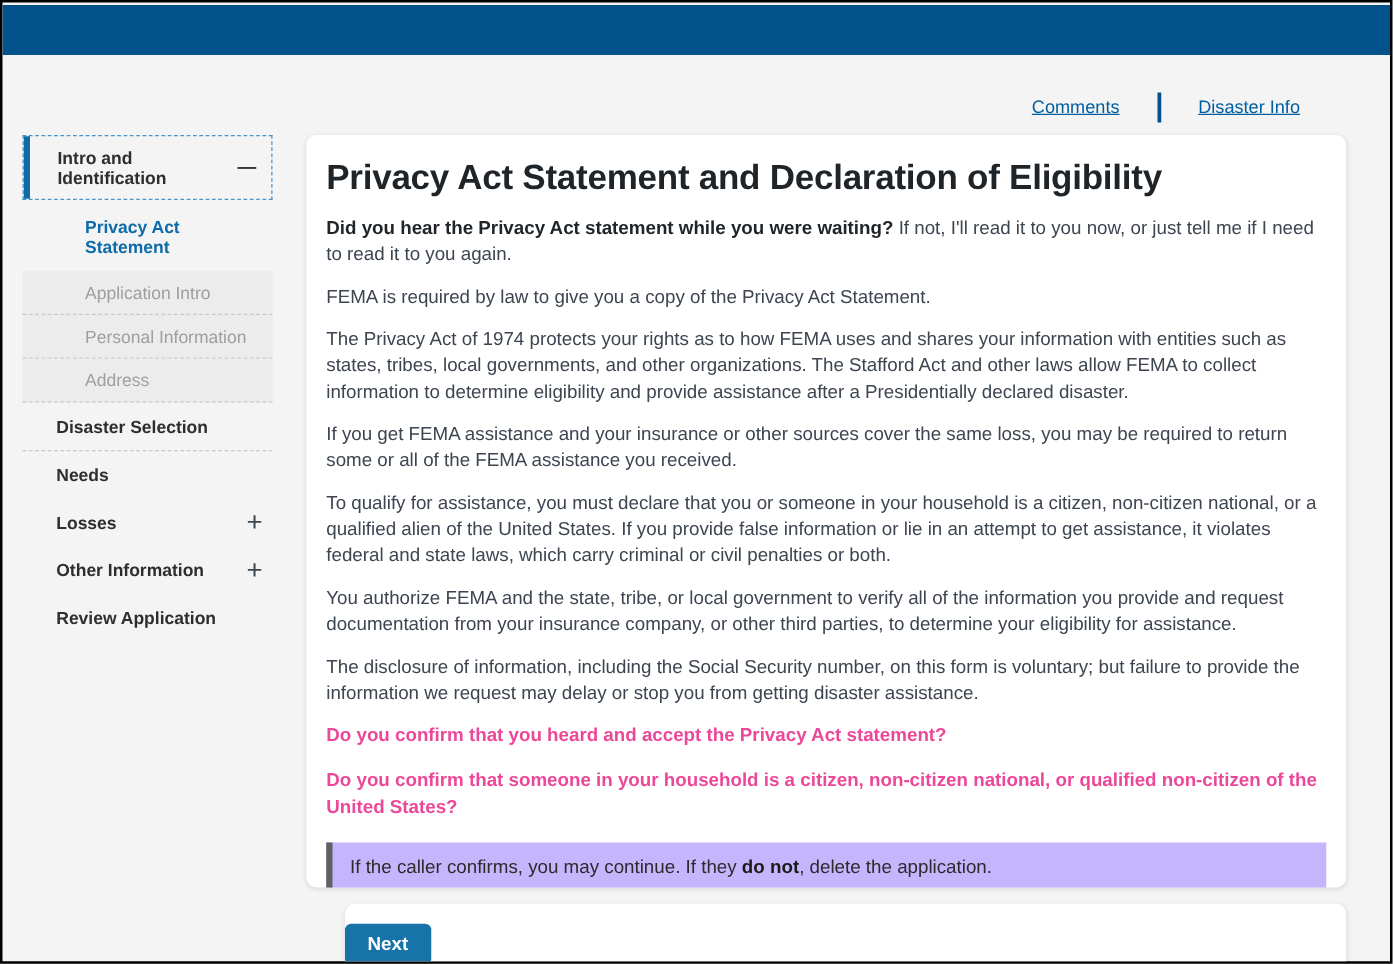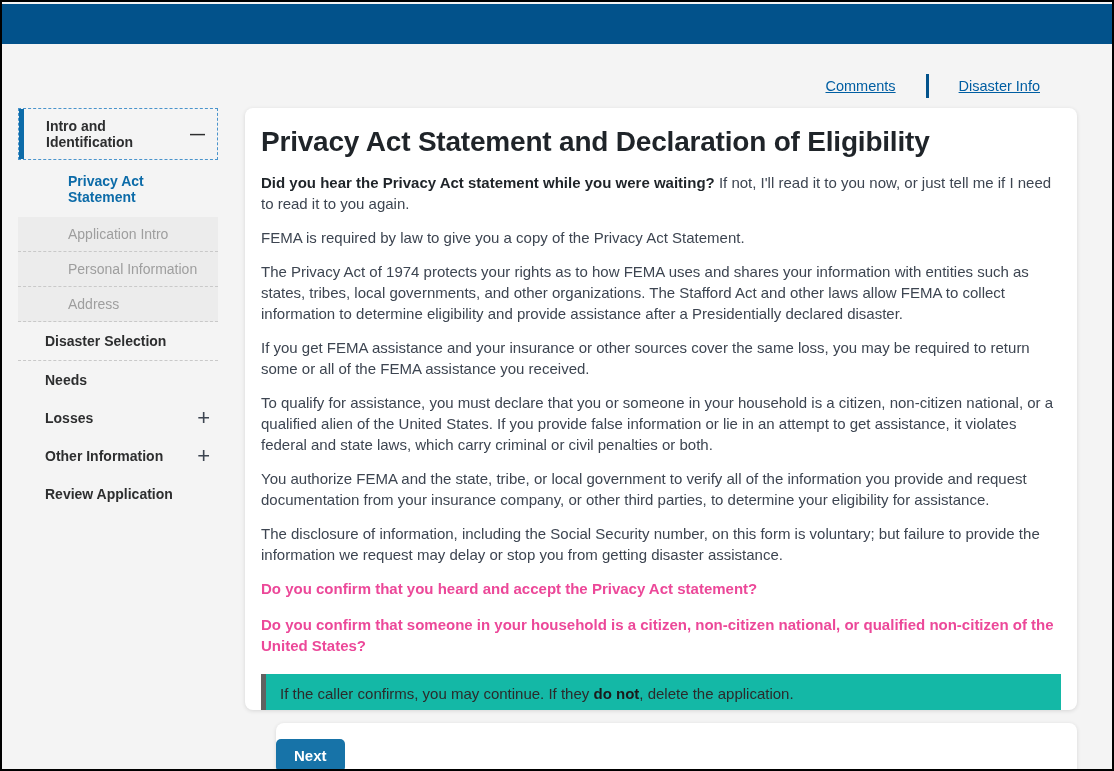--- a/index.html
+++ b/index.html
@@ -62,21 +62,21 @@
     box-shadow: 0 1px 4px rgba(0,0,0,0.12);
     padding: 16px 16px 14px 16px;
     height: 602px; overflow: hidden;
   }
   .page-title { font-size: 28px; font-weight: 700; color: #1f2429; margin: 2px 0 14px; letter-spacing: -0.2px; }
   .card p { font-size: 15px; line-height: 21px; color: #3d4551; margin: 0 0 13px; }
   .card p.q { font-weight: 700; color: #ec4899; margin-bottom: 15px; }
   .lead-bold { font-weight: 700; color: #1f2429; margin-top: 40px; }
 
   .callout {
-    background: #14b8a6; border-left: 5px solid #616161;
+    background: #c4b5fd; border-left: 5px solid #616161;
     padding: 9px 14px; margin: 18px 0 16px;
     font-size: 15px; color: #2b2b2b; line-height: 21px;
   }
   .callout b { color: #1b1b1b; }
 
   
   .footer-card {
     margin-top: 13px; height: 65px;
     background: #fff; border-radius: 8px 8px 0 0;
     box-shadow: 0 1px 4px rgba(0,0,0,0.12);

